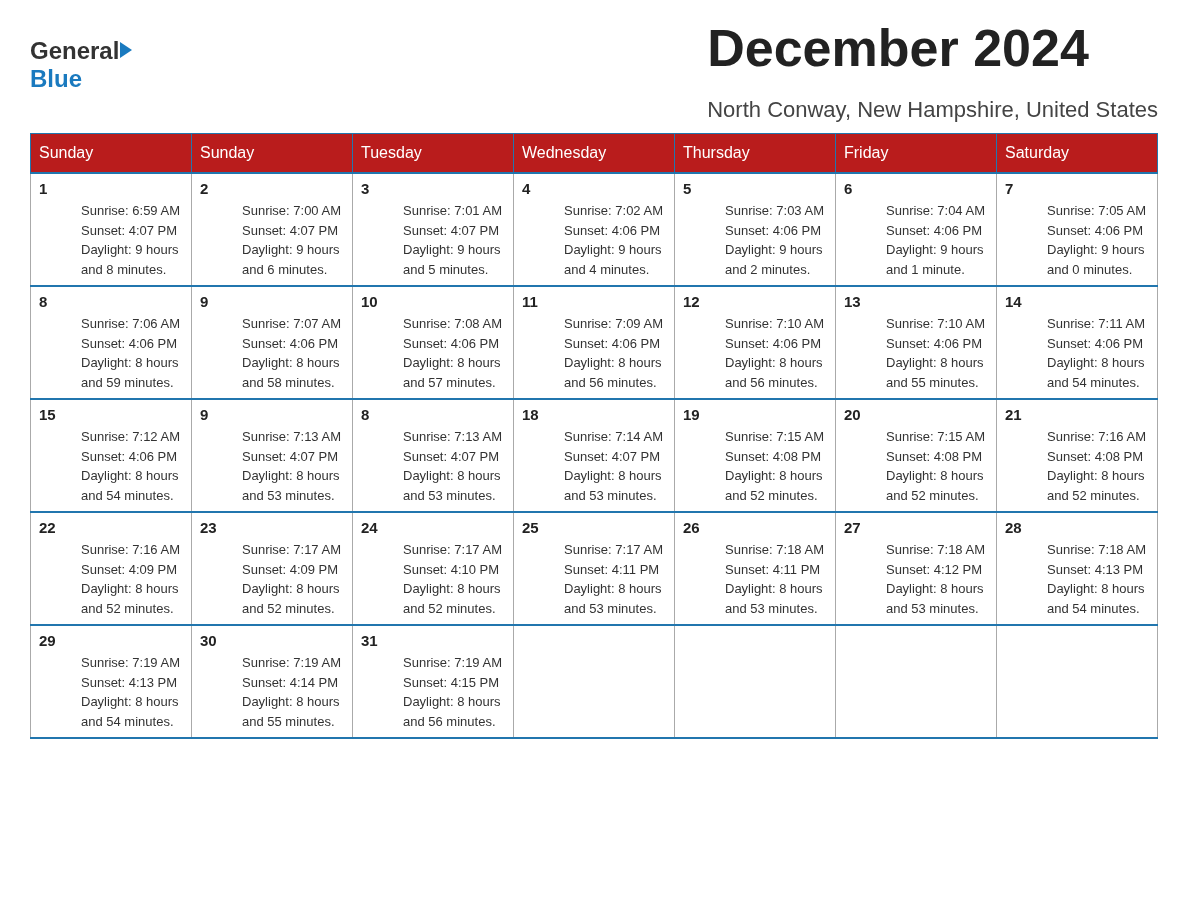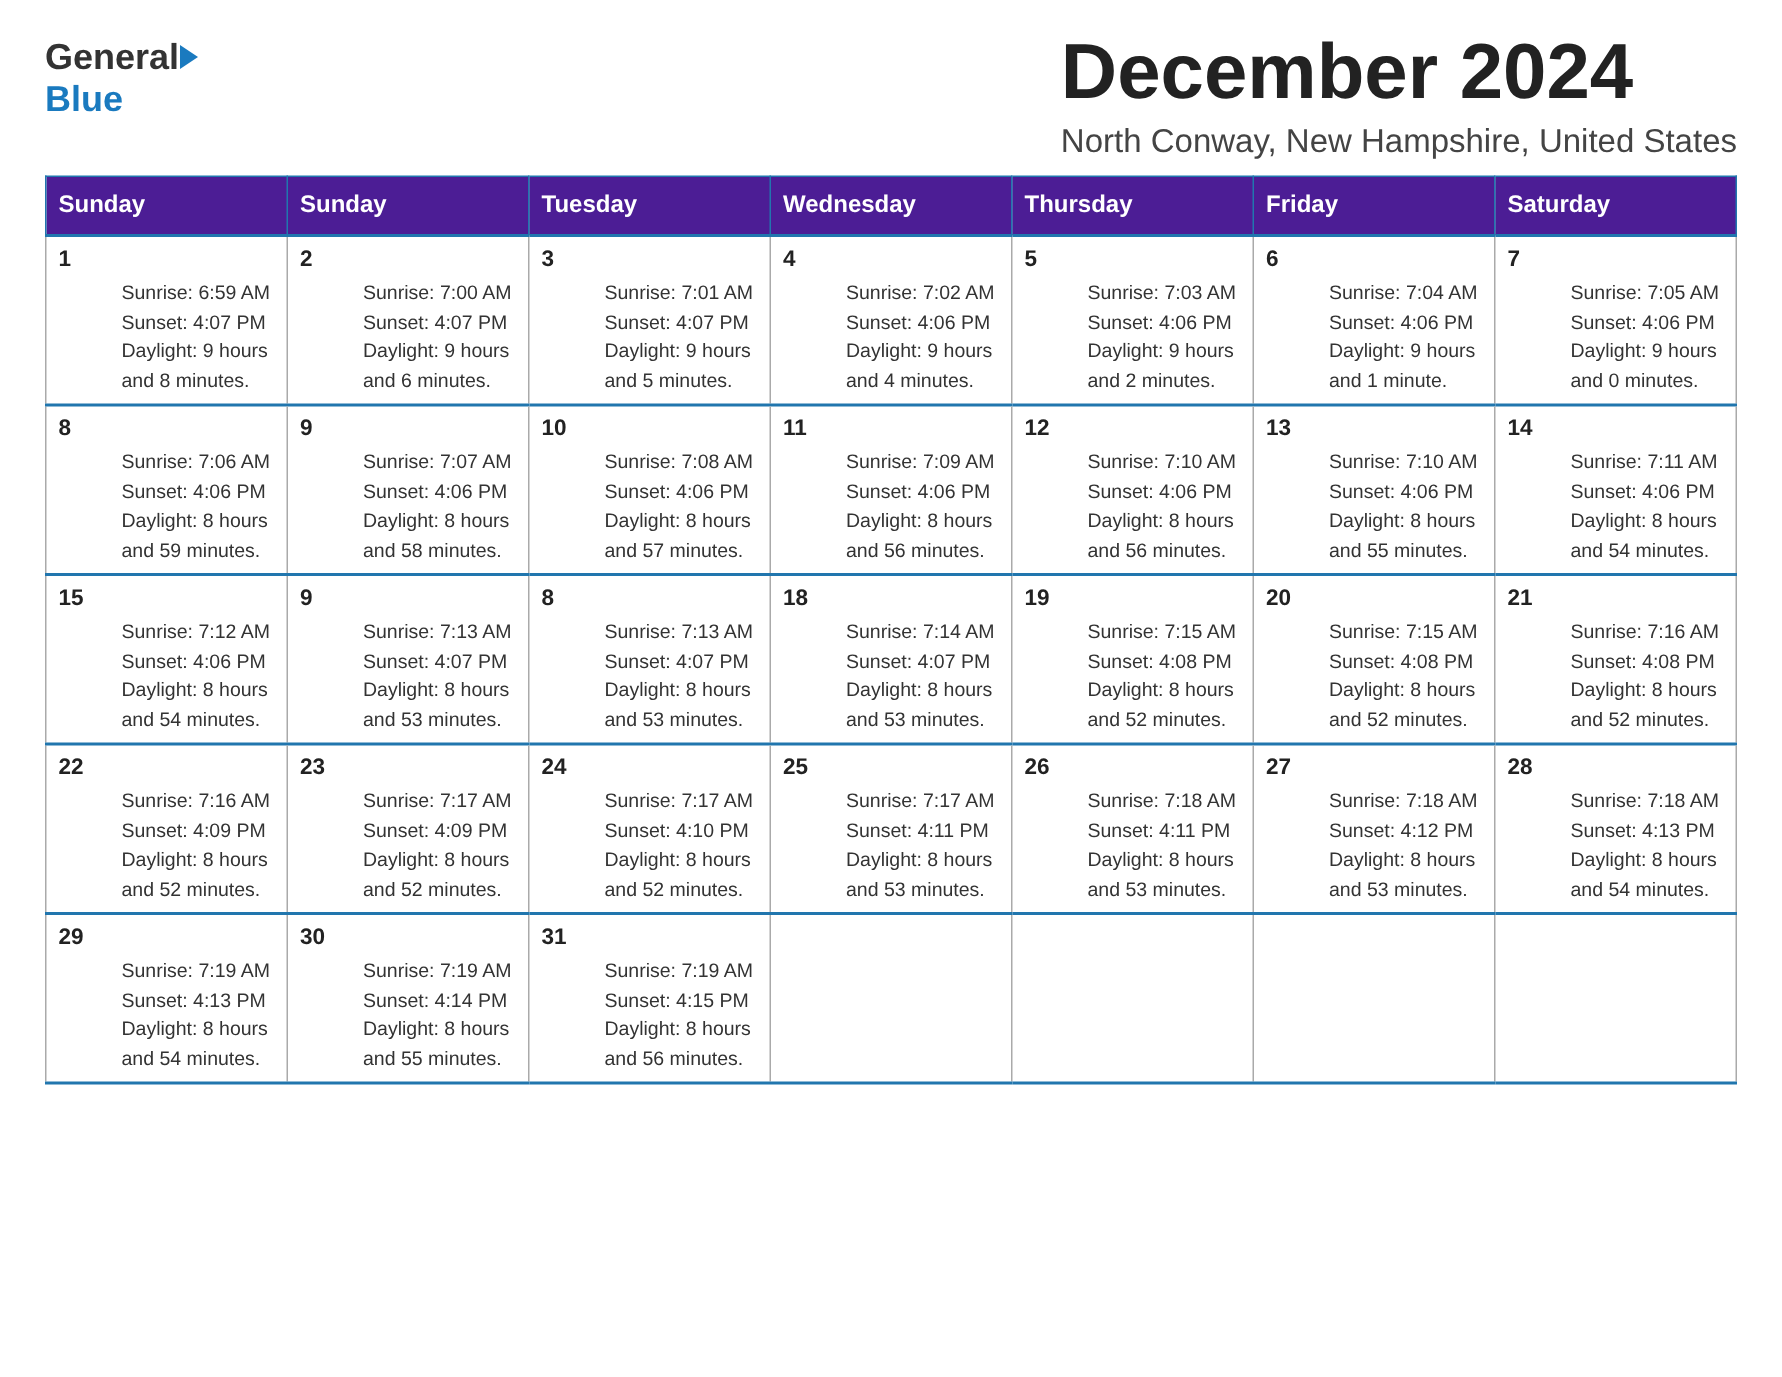--- a/index.html
+++ b/index.html
@@ -26,32 +26,32 @@
     }
     .month-title {
       font-size: 52px;
       font-weight: bold;
       color: #222;
       line-height: 1.1;
     }
     .location-title {
       font-size: 22px;
       color: #444;
-      margin-top: 4px;
+      margin-top: 20px;
     }
     .calendar-table {
       width: 100%;
       border-collapse: collapse;
       margin-top: 10px;
     }
     .calendar-table th {
-      background-color: #4c1d95;
+      background-color: #b91c1c;
       color: #fff;
       font-size: 16px;
-      font-weight: bold;
+      font-weight: normal;
       padding: 10px 8px;
       text-align: left;
       border: 1px solid #2176ae;
     }
     .calendar-table td {
       vertical-align: top;
       border: 1px solid #aaa;
       padding: 6px 8px;
       width: calc(100% / 7);
       min-height: 95px;
@@ -79,20 +79,21 @@
       color: #333;
       margin-left: 42px;
     }
     .empty-cell {
       background: #fff;
     }
     .logo-row {
       display: flex;
       align-items: center;
       gap: 0;
+      margin-top: 12px;
     }
     .logo-text-general {
       font-size: 24px;
       font-weight: bold;
       color: #333;
     }
     .logo-triangle {
       width: 0;
       height: 0;
       border-left: 12px solid #1a7abf;

